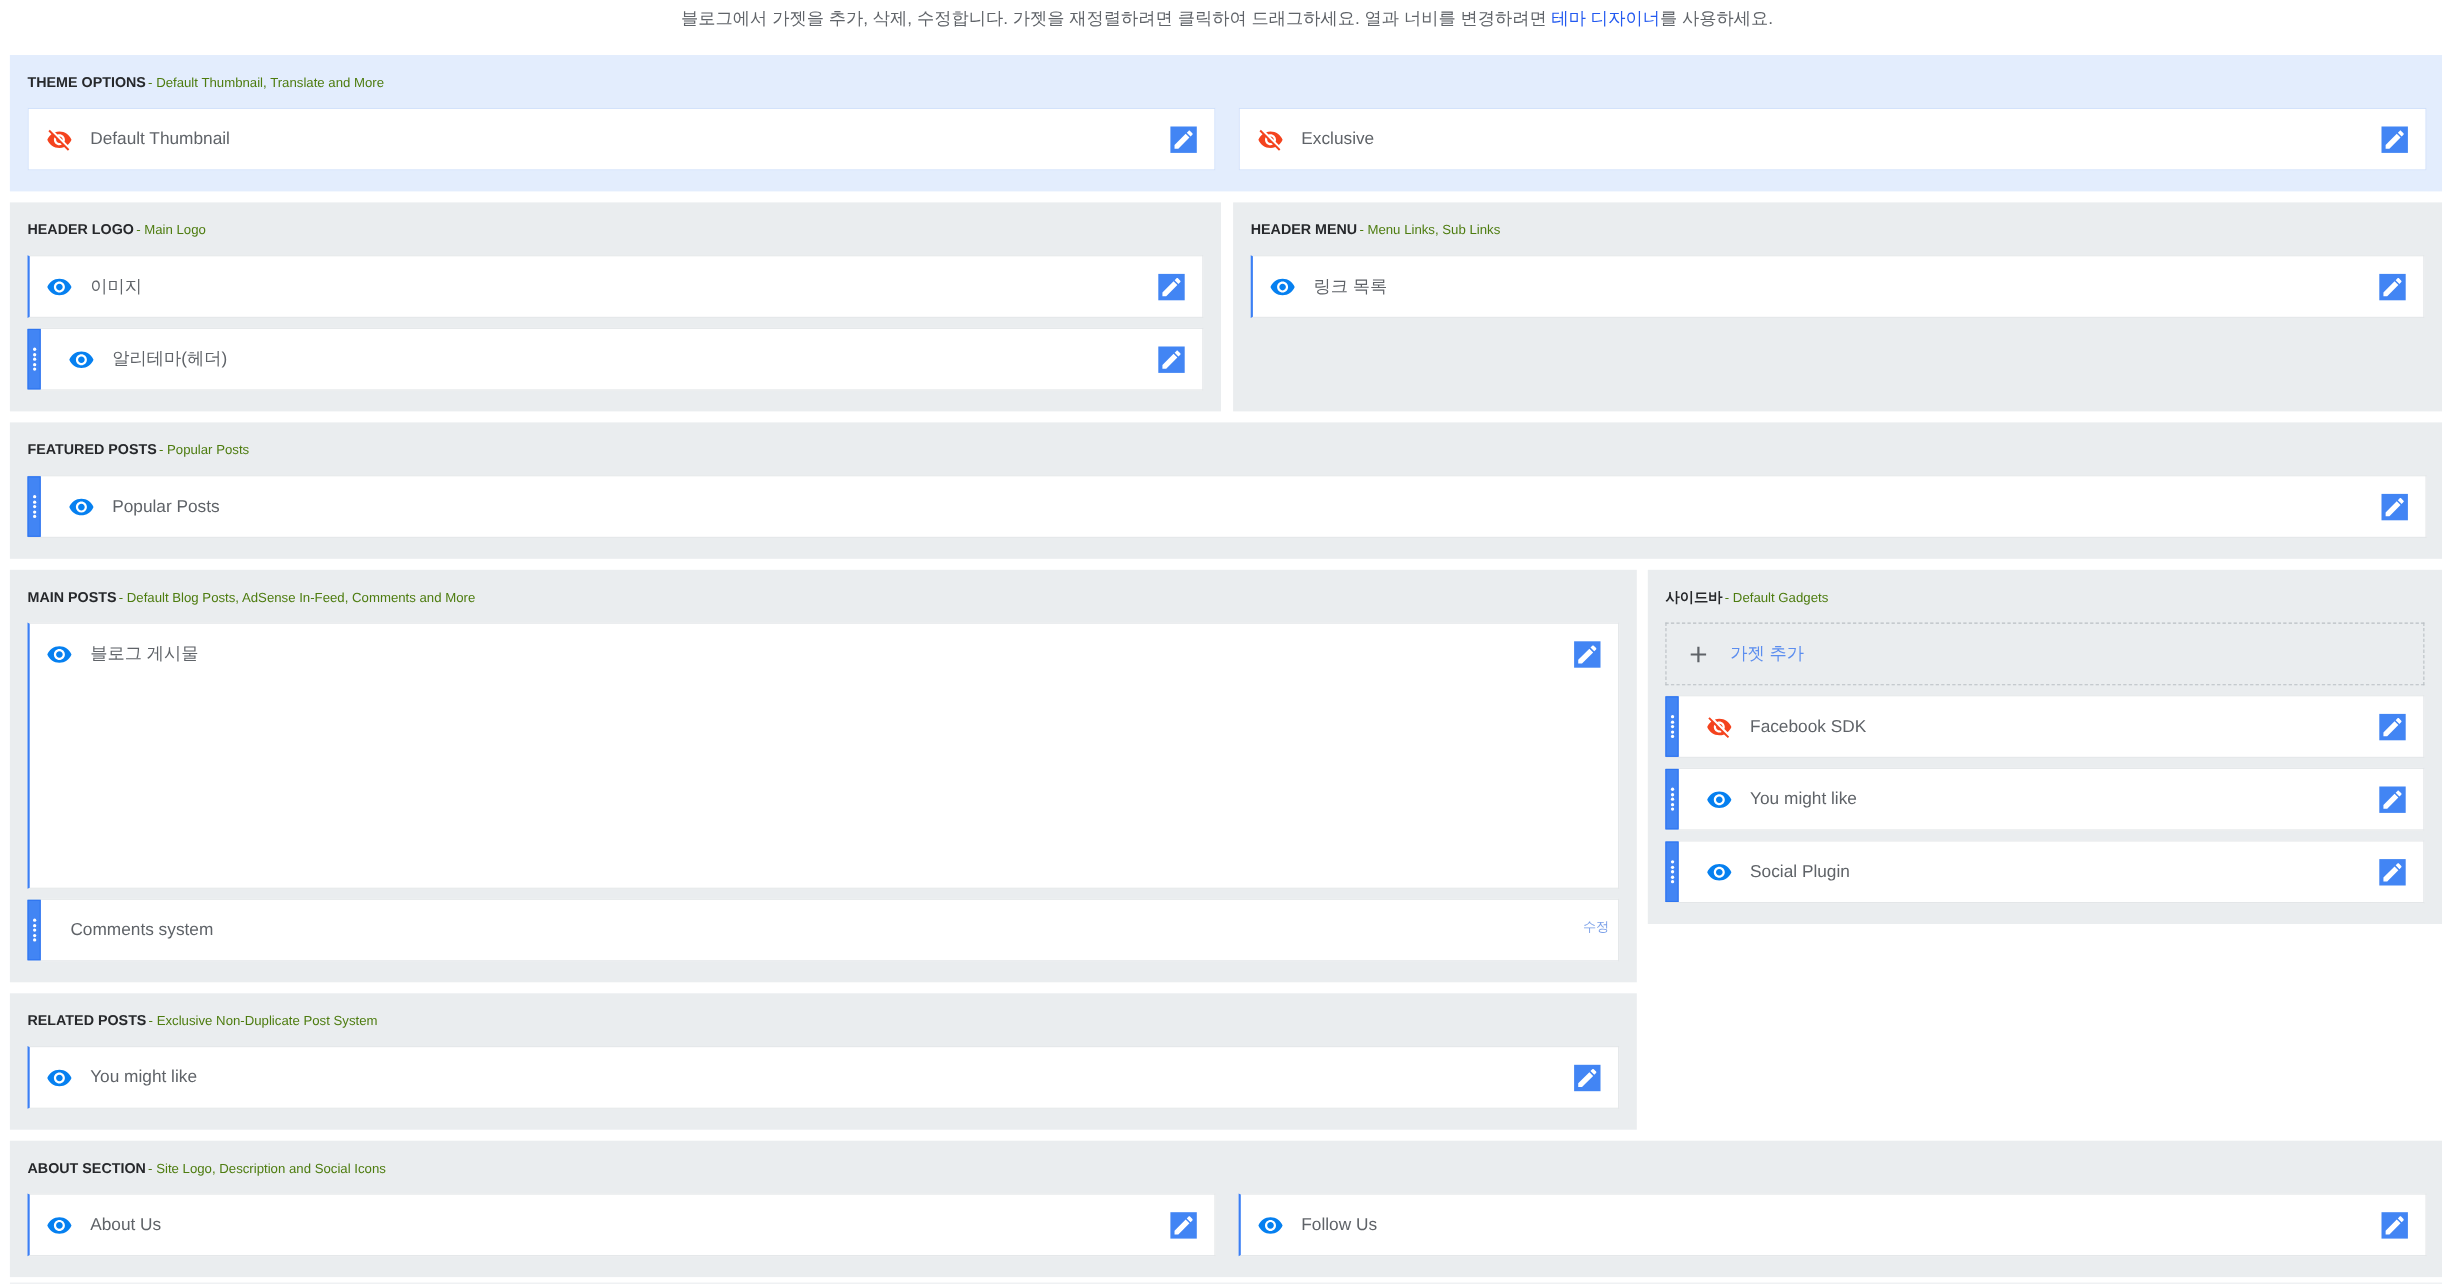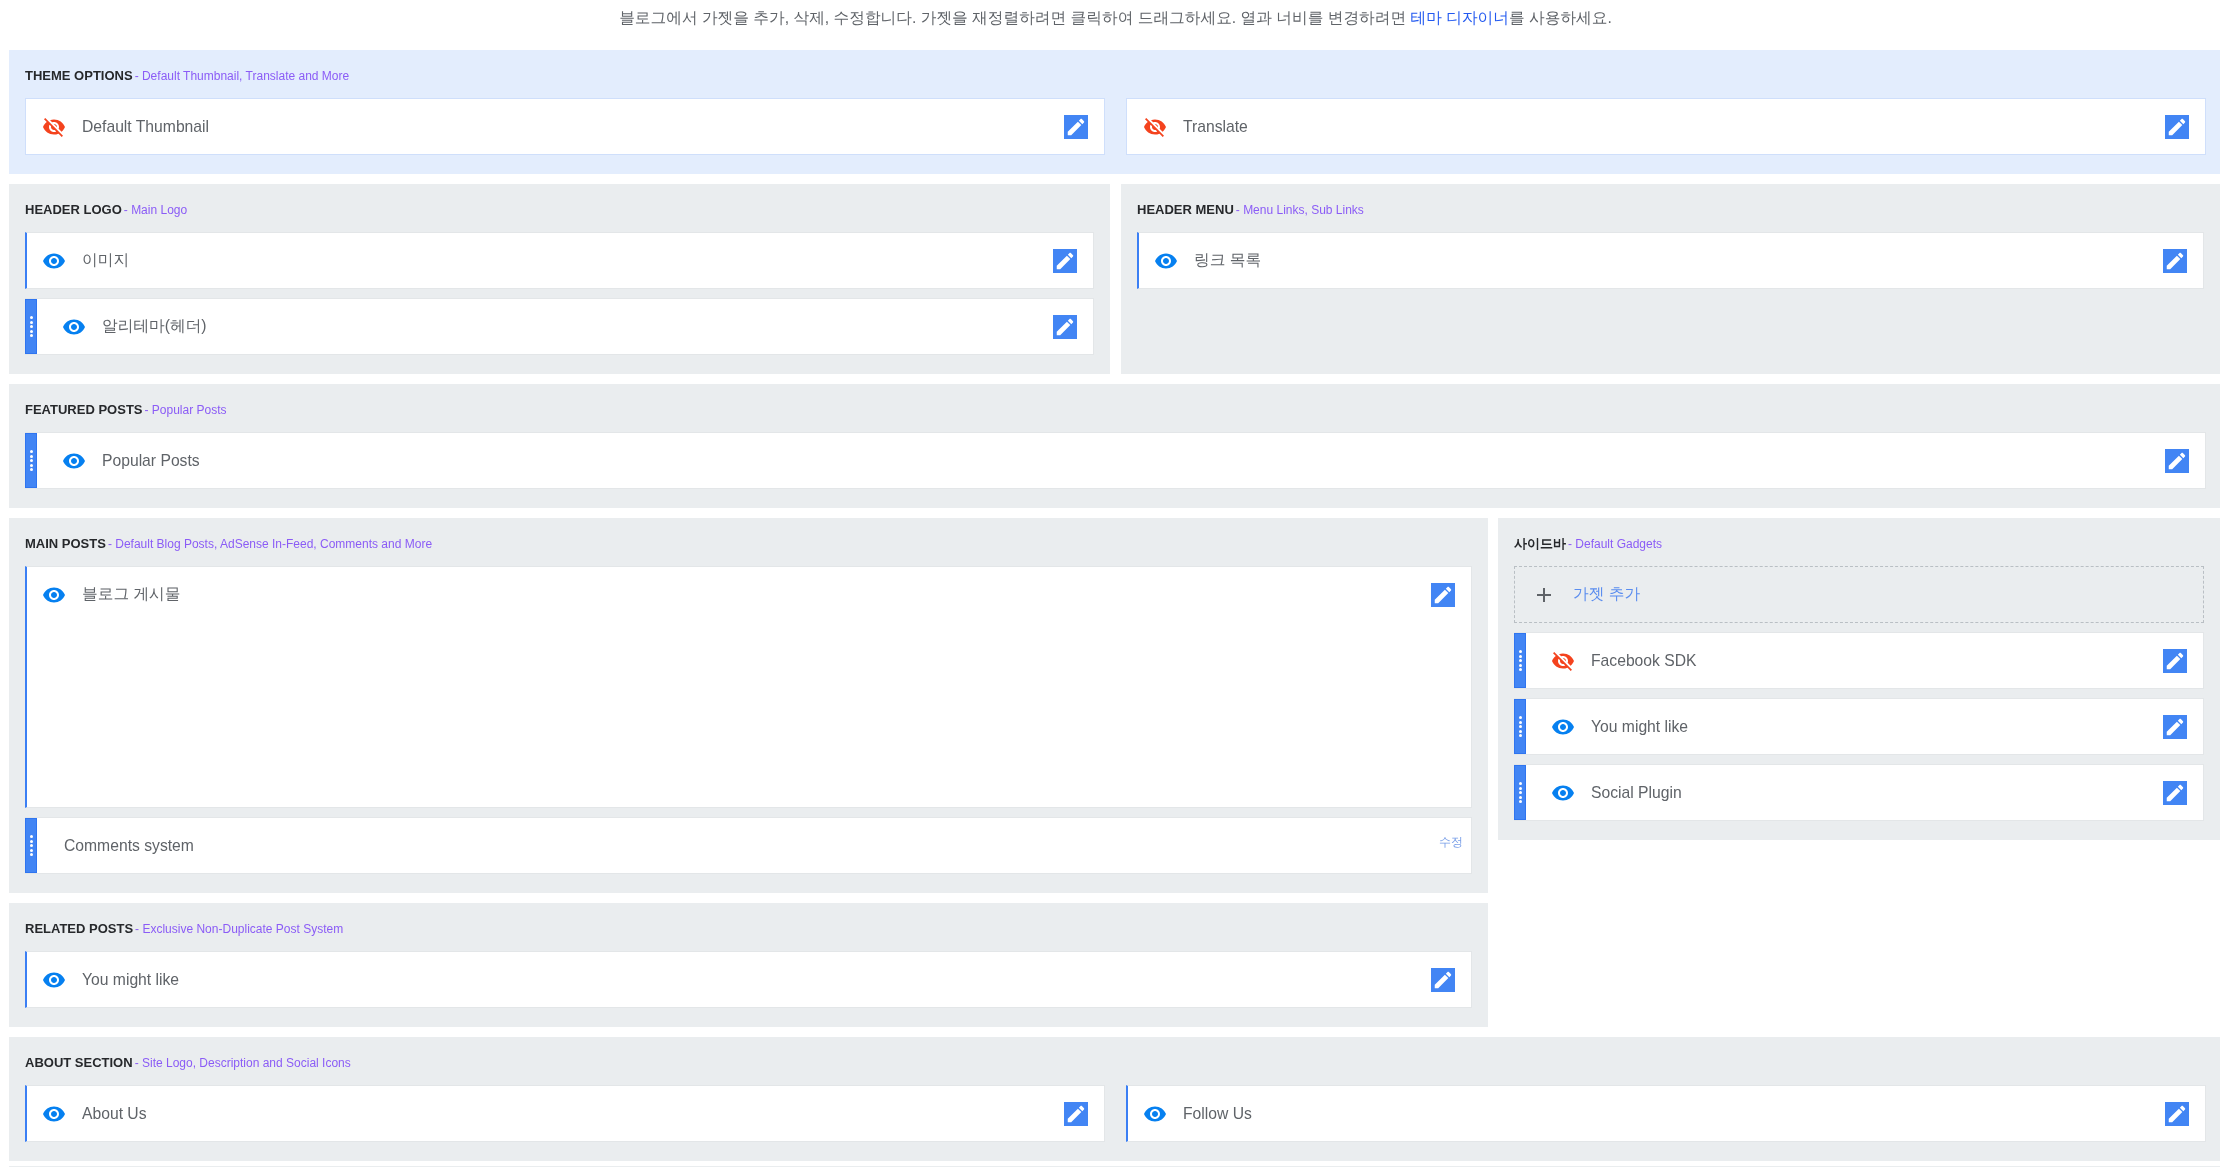--- a/index.html
+++ b/index.html
@@ -6,21 +6,21 @@
   body{width:2220px;height:1167px;background:#ffffff;
        font-family:"Liberation Sans",sans-serif;overflow:hidden;}
   .intro{text-align:center;font-size:15.7px;color:#5f6368;line-height:20px;height:50px;padding:8px 0 0 11px;box-sizing:border-box;}
   .intro .lnk{color:#2259f0;text-decoration:none;cursor:pointer;}
   .page{padding:0 0 0 9px;}
 
   .section{background:#eaedef;margin-bottom:10px;padding:18px 16px 19px 16px;box-sizing:border-box;width:2213px;}
   .section.blue{background:#e3edfd;}
   .sec-head{line-height:13px;margin-bottom:17px;white-space:nowrap;height:13px;}
   .sec-head .ttl{font-size:13px;font-weight:bold;color:#26282b;}
-  .sec-head .sub{font-weight:normal;color:#8b5cf6;font-size:12px;margin-left:2px;}
+  .sec-head .sub{font-weight:normal;color:#4d7c0f;font-size:12px;margin-left:2px;}
 
   .row{background:#fff;border:1px solid #e3e6e8;display:flex;align-items:stretch;
        box-sizing:border-box;position:relative;height:57px;}
   .row.bord{border-left:2px solid #3b7ff4;}
   .section.blue .row{border:1px solid #cfdffb;}
   .section.blue .rowin{padding-left:16px;}
   .row.drag{border-left:0;gap:10px;}
   .row + .row{margin-top:9px;}
   .handle{width:12px;align-self:stretch;background:#4285f4;border:1px solid #2f75f0;box-sizing:border-box;display:flex;flex-direction:column;
        align-items:center;justify-content:center;flex:none;}
@@ -82,21 +82,21 @@
           </div>
         </div>
 <div class="col">
           <div class="row bord">
             <div class="rowin">
               <span class="eye">
                 <svg class="ic" viewBox="0 0 24 24" width="24" height="24">
                   <path fill="#f4431e" d="M12 7c2.76 0 5 2.24 5 5 0 .65-.13 1.26-.36 1.83l2.92 2.92c1.51-1.26 2.7-2.89 3.43-4.75-1.73-4.39-6-7.5-11-7.5-1.4 0-2.74.25-3.98.7l2.16 2.16C10.74 7.13 11.35 7 12 7zM2 4.27l2.28 2.28.46.46C3.08 8.3 1.78 10.02 1 12c1.73 4.39 6 7.5 11 7.5 1.55 0 3.03-.3 4.38-.84l.42.42L19.73 22 21 20.73 3.27 3 2 4.27zM7.53 9.8l1.55 1.55c-.05.21-.08.43-.08.65 0 1.66 1.34 3 3 3 .22 0 .44-.03.65-.08l1.55 1.55c-.67.33-1.41.53-2.2.53-2.76 0-5-2.24-5-5 0-.79.2-1.53.53-2.2zm4.31-.78l3.15 3.15.02-.16c0-1.66-1.34-3-3-3l-.17.01z"></path>
                 </svg>
               </span>
-              <span class="nm">Translate</span>
+              <span class="nm">Exclusive</span>
               <span class="grow"></span>
               <span class="editbtn">
                 <svg class="ic" viewBox="0 0 24 24" width="22" height="22">
                   <path fill="#fff" d="M3 17.25V21h3.75L17.81 9.94l-3.75-3.75L3 17.25zM20.71 7.04c.39-.39.39-1.02 0-1.41l-2.34-2.34c-.39-.39-1.02-.39-1.41 0l-1.83 1.83 3.75 3.75 1.83-1.83z"></path>
                 </svg>
               </span>
             </div>
           </div>
         </div>
 </div>

